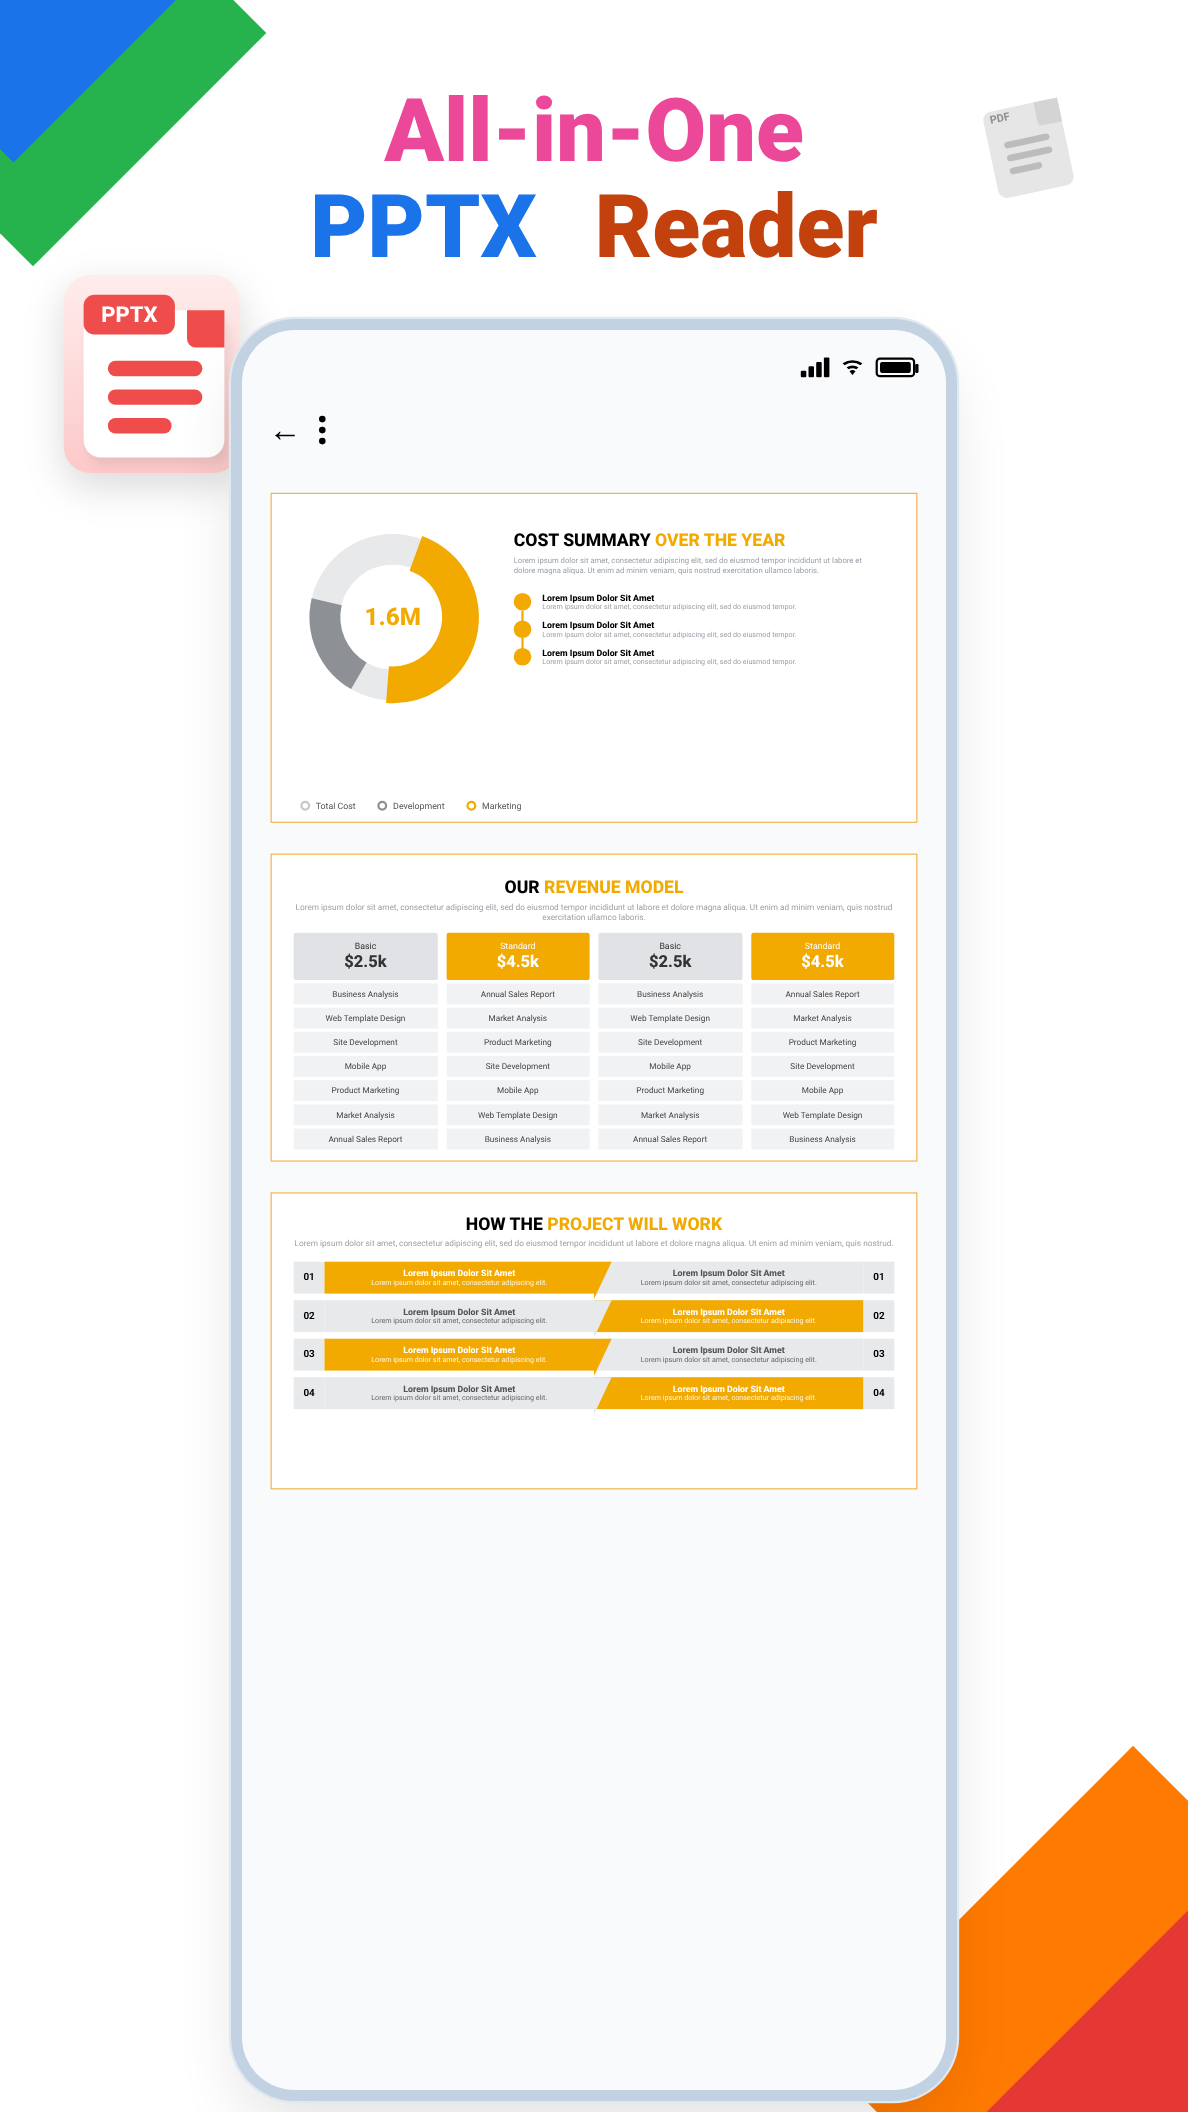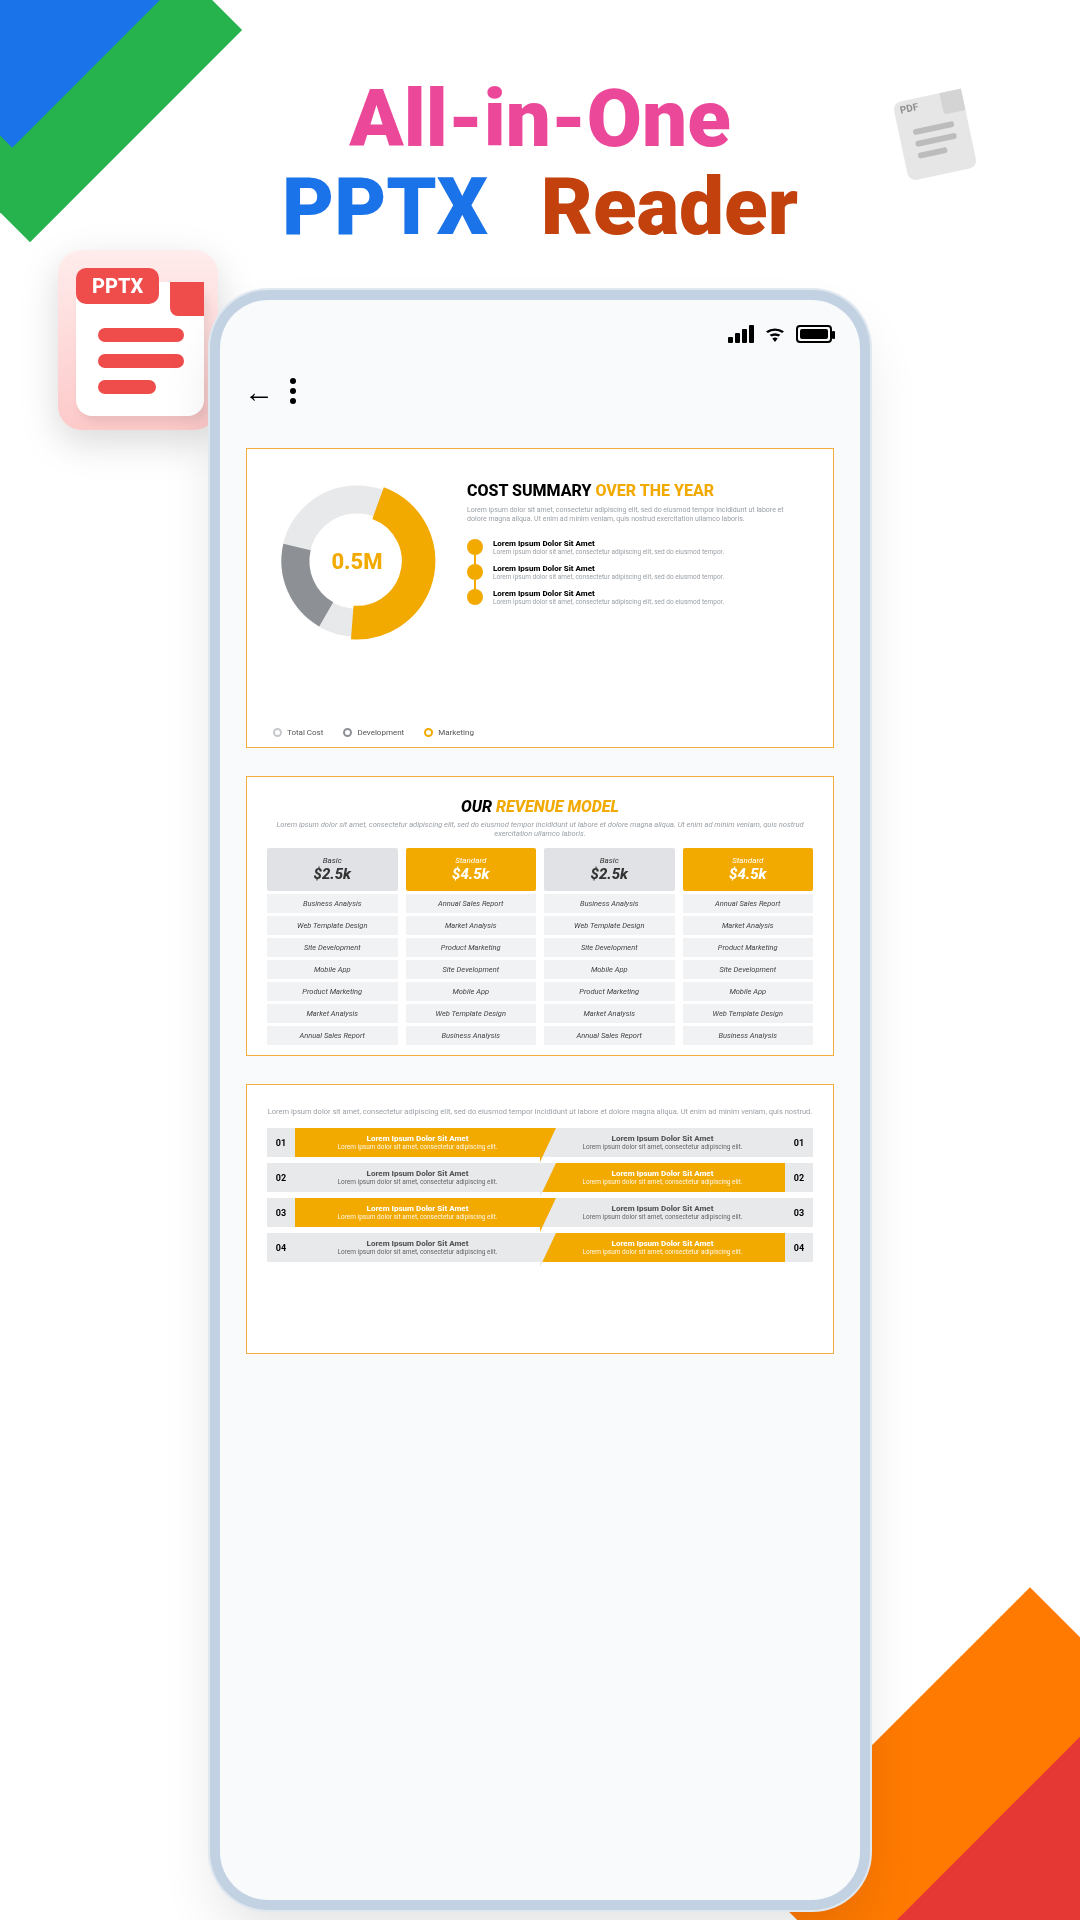--- a/index.html
+++ b/index.html
@@ -177,21 +177,21 @@
 .p-title{ font-size:8px; font-weight:800;}
 .p-sub{ font-size:6.5px; color:#9aa0a6;}
 .legend { position:absolute; left:26px; bottom:10px; display:flex; gap:20px; font-size:8px; color:#555;}
 .leg { display:flex; gap:5px;}
 .leg i{ width:9px;height:9px;border-radius:50%; display:inline-block;}
 .leg .gr{ border:2px solid #c5c8cc;}
 .leg .dg{ border:2px solid #8d9196;}
 .leg .og{ border:2px solid #f2a900;}
 
 
-.s2 { height: 280px; padding:20px 20px 17px; text-align:center;font-style:italic;}
+.s2 { height: 280px; padding:20px 20px 17px; text-align:center;}
 .s2-title { font-weight:800; font-size:16px;}
 .s2-title .or{ color:#f2a900;}
 .s2-sub { font-size:7.5px; color:#9aa0a6; margin:4px 0 10px;}
 .price-grid { display:flex; gap:8px;}
 .price-col { flex:1; display:flex; flex-direction:column; gap:3px;}
 .price-head { padding:8px 4px; border-radius:2px;}
 .price-head .plan{ font-size:8px;}
 .price-head .amt{ font-size:15px; font-weight:800;}
 .ph-gray { background:#e0e2e5; color:#333;}
 .ph-or   { background:#f2a900; color:#fff;}
@@ -293,21 +293,21 @@
   <div class="content">
 
     <div class="slide s1">
       <div class="donut-wrap">
         <div class="donut">
           <svg viewBox="0 0 120 120">
             <circle cx="60" cy="60" r="44" fill="none" stroke="#e8e9eb" stroke-width="20"></circle>
             <circle cx="60" cy="60" r="44" fill="none" stroke="#8d9196" stroke-width="20" stroke-dasharray="276" stroke-dashoffset="220" transform="rotate(120 60 60)"></circle>
             <circle cx="60" cy="60" r="44" fill="none" stroke="#f2a900" stroke-width="24" stroke-dasharray="276" stroke-dashoffset="150" transform="rotate(-70 60 60)"></circle>
           </svg>
-          <div class="donut-center">0.5M</div>
+          <div class="donut-center">1.6M</div>
         </div>
       </div>
       <div class="s1-right">
         <div class="s1-title">
           <span>COST SUMMARY </span><span class="or">OVER THE YEAR</span>
         </div>
         <div class="s1-sub">Lorem ipsum dolor sit amet, consectetur adipiscing elit, sed do eiusmod tempor incididunt ut labore et dolore magna aliqua. Ut enim ad minim veniam, quis nostrud exercitation ullamco laboris.</div>
         <div class="point-list" id="s1-points">
             <div class="point">
               <div class="p-dot"></div>
@@ -403,20 +403,23 @@
             <div class="price-row">Product Marketing</div>
             <div class="price-row">Site Development</div>
             <div class="price-row">Mobile App</div>
             <div class="price-row">Web Template Design</div>
             <div class="price-row">Business Analysis</div>
           </div>
         </div>
     </div>
 
     <div class="slide s3">
+      <div class="s3-title">
+        <span>HOW THE </span><span class="or">PROJECT WILL WORK</span>
+      </div>
       <div class="s3-sub">Lorem ipsum dolor sit amet, consectetur adipiscing elit, sed do eiusmod tempor incididunt ut labore et dolore magna aliqua. Ut enim ad minim veniam, quis nostrud.</div>
       <div id="s3-rows">
           <div class="row">
     <div class="num">01</div>
     <div class="seg or diag">
               <div class="step-t">Lorem Ipsum Dolor Sit Amet</div>
               <div class="step-s">Lorem ipsum dolor sit amet, consectetur adipiscing elit.</div>
             </div>
     <div class="seg gr">
               <div class="step-t">Lorem Ipsum Dolor Sit Amet</div>

